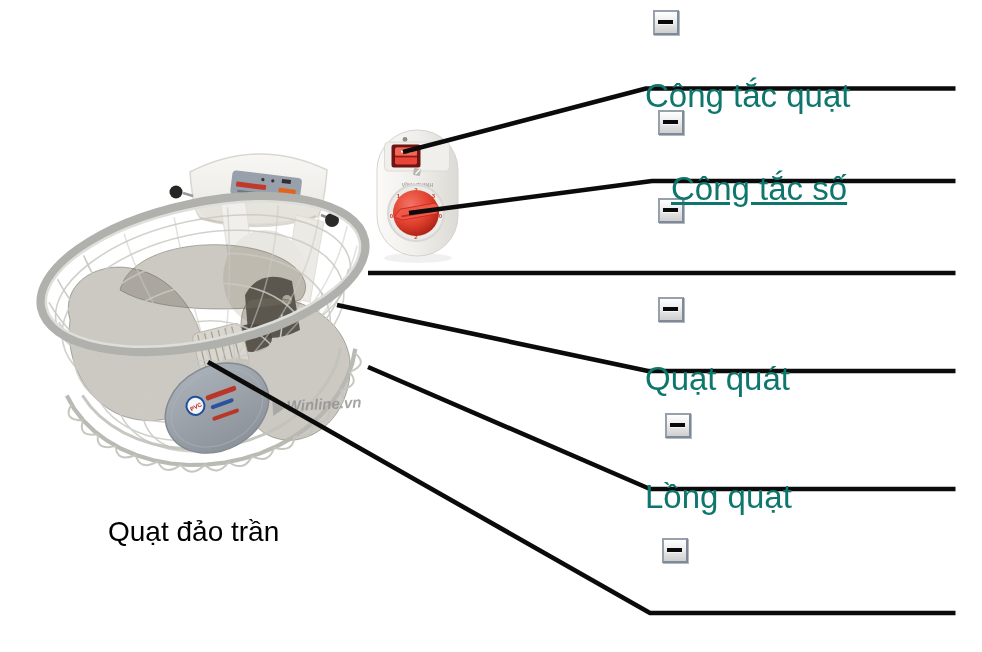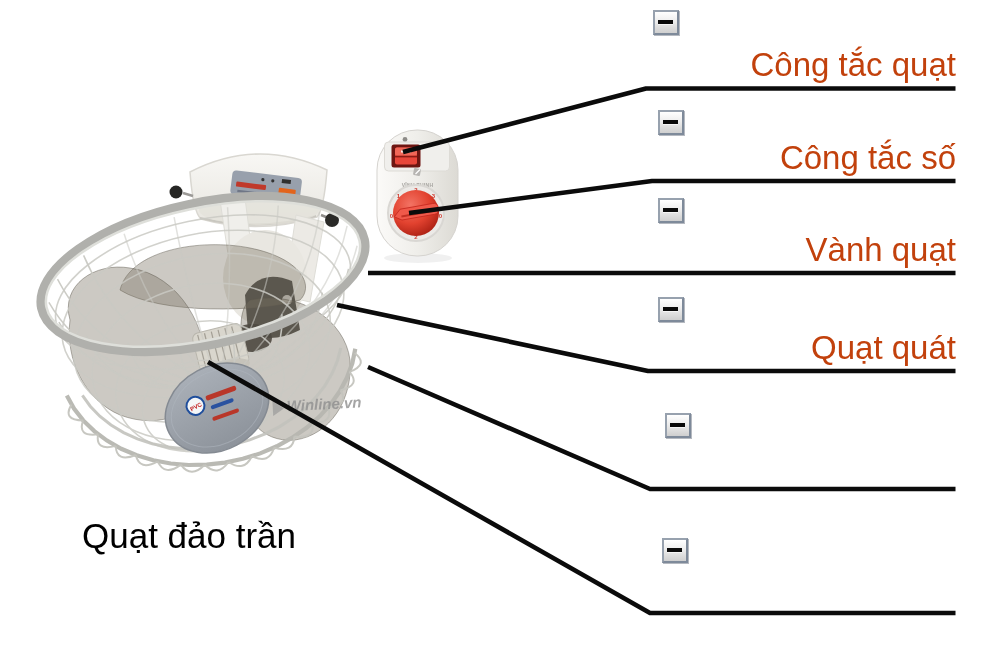--- a/index.html
+++ b/index.html
@@ -1,28 +1,28 @@
 <!DOCTYPE html>
 <html><head>
 <meta charset="utf-8">
 <style>
   html,body{margin:0;padding:0;background:#fff;}
   #stage{position:relative;width:982px;height:652px;background:#fff;overflow:hidden;
          font-family:"Liberation Sans",sans-serif;}
   #scene{position:absolute;left:0;top:0;}
-  .part-label{position:absolute;left:645px;width:311px;text-align:right;
-              font-size:33px;line-height:38px;color:#c2410c;white-space:nowrap;}
-  .part-label.shift{padding-left:26px;box-sizing:border-box;}
+  .part-label{position:absolute;left:645px;width:311px;text-align:left;
+              font-size:33px;line-height:38px;color:#0f766e;white-space:nowrap;margin-top:31px;}
+  .part-label.shift{padding-left:26px;box-sizing:border-box;text-decoration:underline;}
   .collapse-btn{position:absolute;width:26px;height:25px;box-sizing:border-box;
                 border:2px solid #97a1ae;border-right-color:#7e8a9a;border-bottom-color:#7e8a9a;
                 background:linear-gradient(180deg,#ffffff 0%,#ededed 45%,#cfcfcf 100%);
                 box-shadow:1px 1px 0 rgba(90,100,115,.45);cursor:pointer;}
   .collapse-btn .minus-bar{position:absolute;left:3px;top:8px;width:15px;height:4px;
                 background:#0a0a0a;border-bottom:1px solid #f5f5f5;}
-  #caption{position:absolute;left:82px;top:516px;font-size:35px;color:#000;white-space:nowrap;}
+  #caption{position:absolute;left:108px;top:516px;font-size:28px;color:#000;white-space:nowrap;}
 </style>
 </head>
 <body>
 
 <div id="stage">
 
   <svg id="scene" width="982" height="652" viewBox="0 0 982 652">
     <defs>
       <radialGradient id="kg" cx="38%" cy="32%" r="75%">
         <stop offset="0%" stop-color="#f37364"></stop>
@@ -212,17 +212,17 @@
     </div>
   <div class="collapse-btn" style="left:665px;top:413px">
       <div class="minus-bar"></div>
     </div>
   <div class="collapse-btn" style="left:662px;top:538px">
       <div class="minus-bar"></div>
     </div>
 
   <div class="part-label" style="top:46px">Công tắc quạt</div>
   <div class="part-label shift" style="top:139px">Công tắc số</div>
-  <div class="part-label" style="top:231px">Vành quạt</div>
   <div class="part-label" style="top:329px">Quạt quát</div>
+  <div class="part-label" style="top:447px">Lồng quạt</div>
 
   <div id="caption">Quạt đảo trần</div>
 </div>
 
 </body></html>

